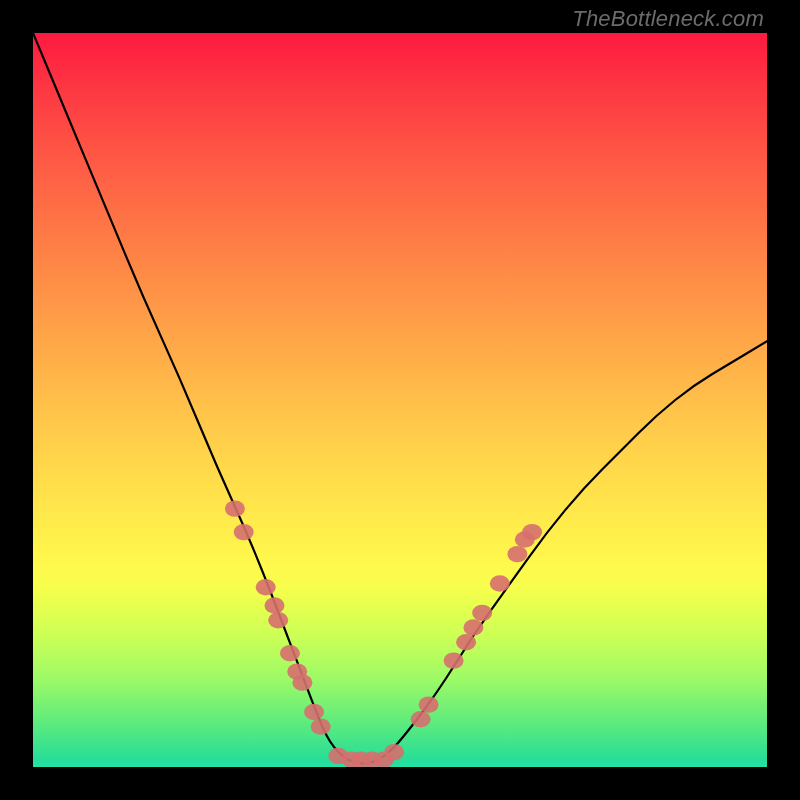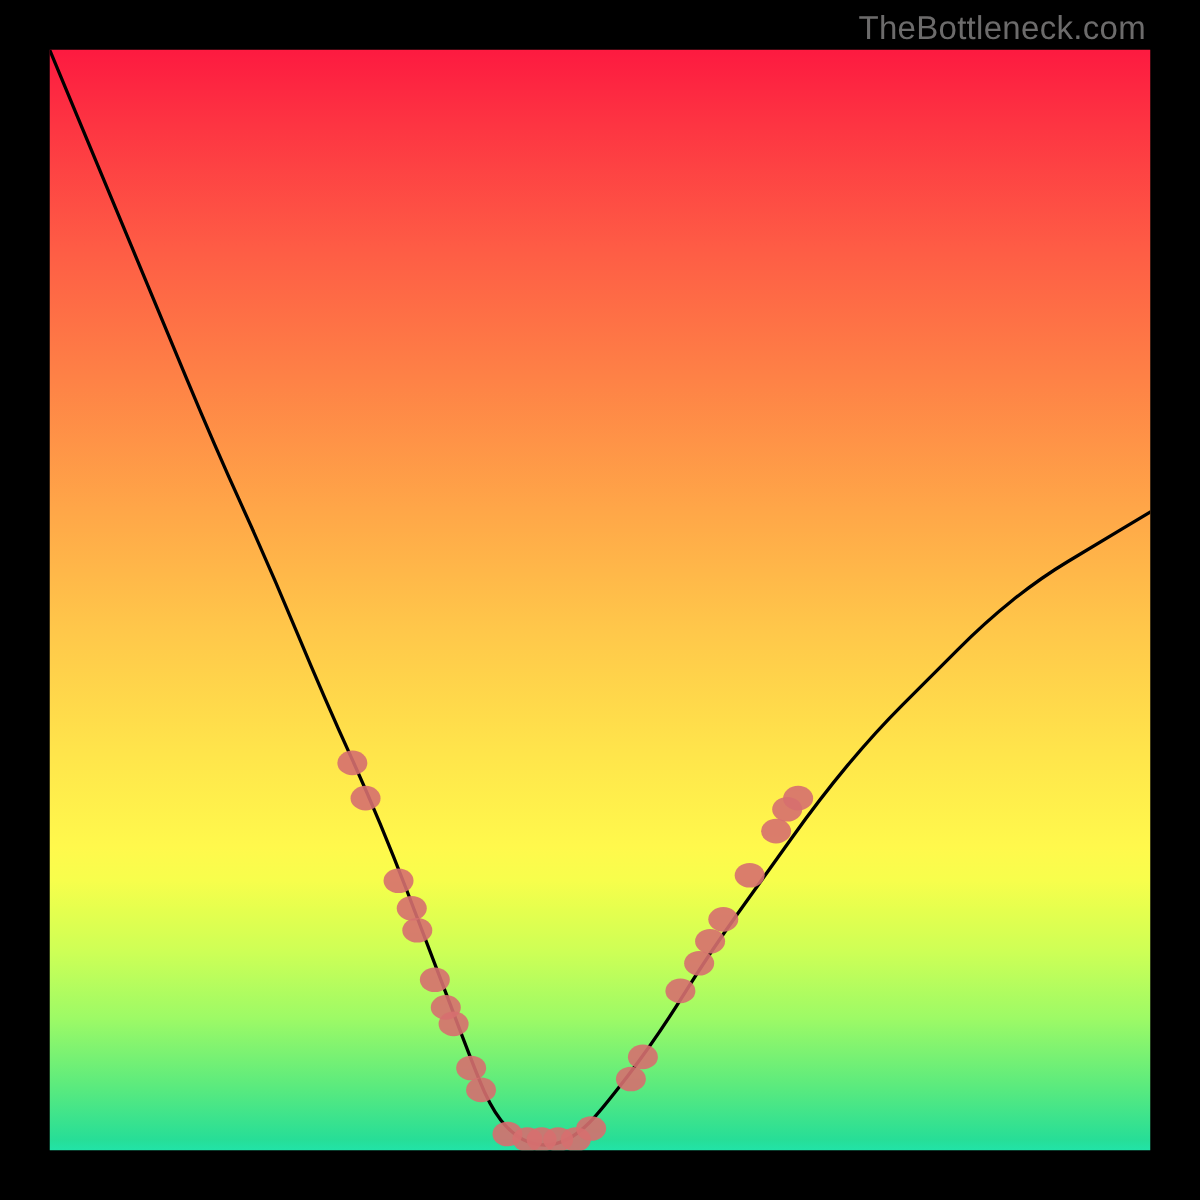--- a/index.html
+++ b/index.html
@@ -10,20 +10,21 @@
     background: #000000;
     overflow: hidden;
   }
   .frame {
     position: absolute;
     top: 0;
     left: 0;
     width: 800px;
     height: 696px;
     background: #000000;
+    font-style: italic;
   }
   .plot-area {
     position: absolute;
     top: 33px;
     left: 33px;
     width: 734px;
     height: 734px;
     overflow: hidden;
   }
   .gradient-bg {

